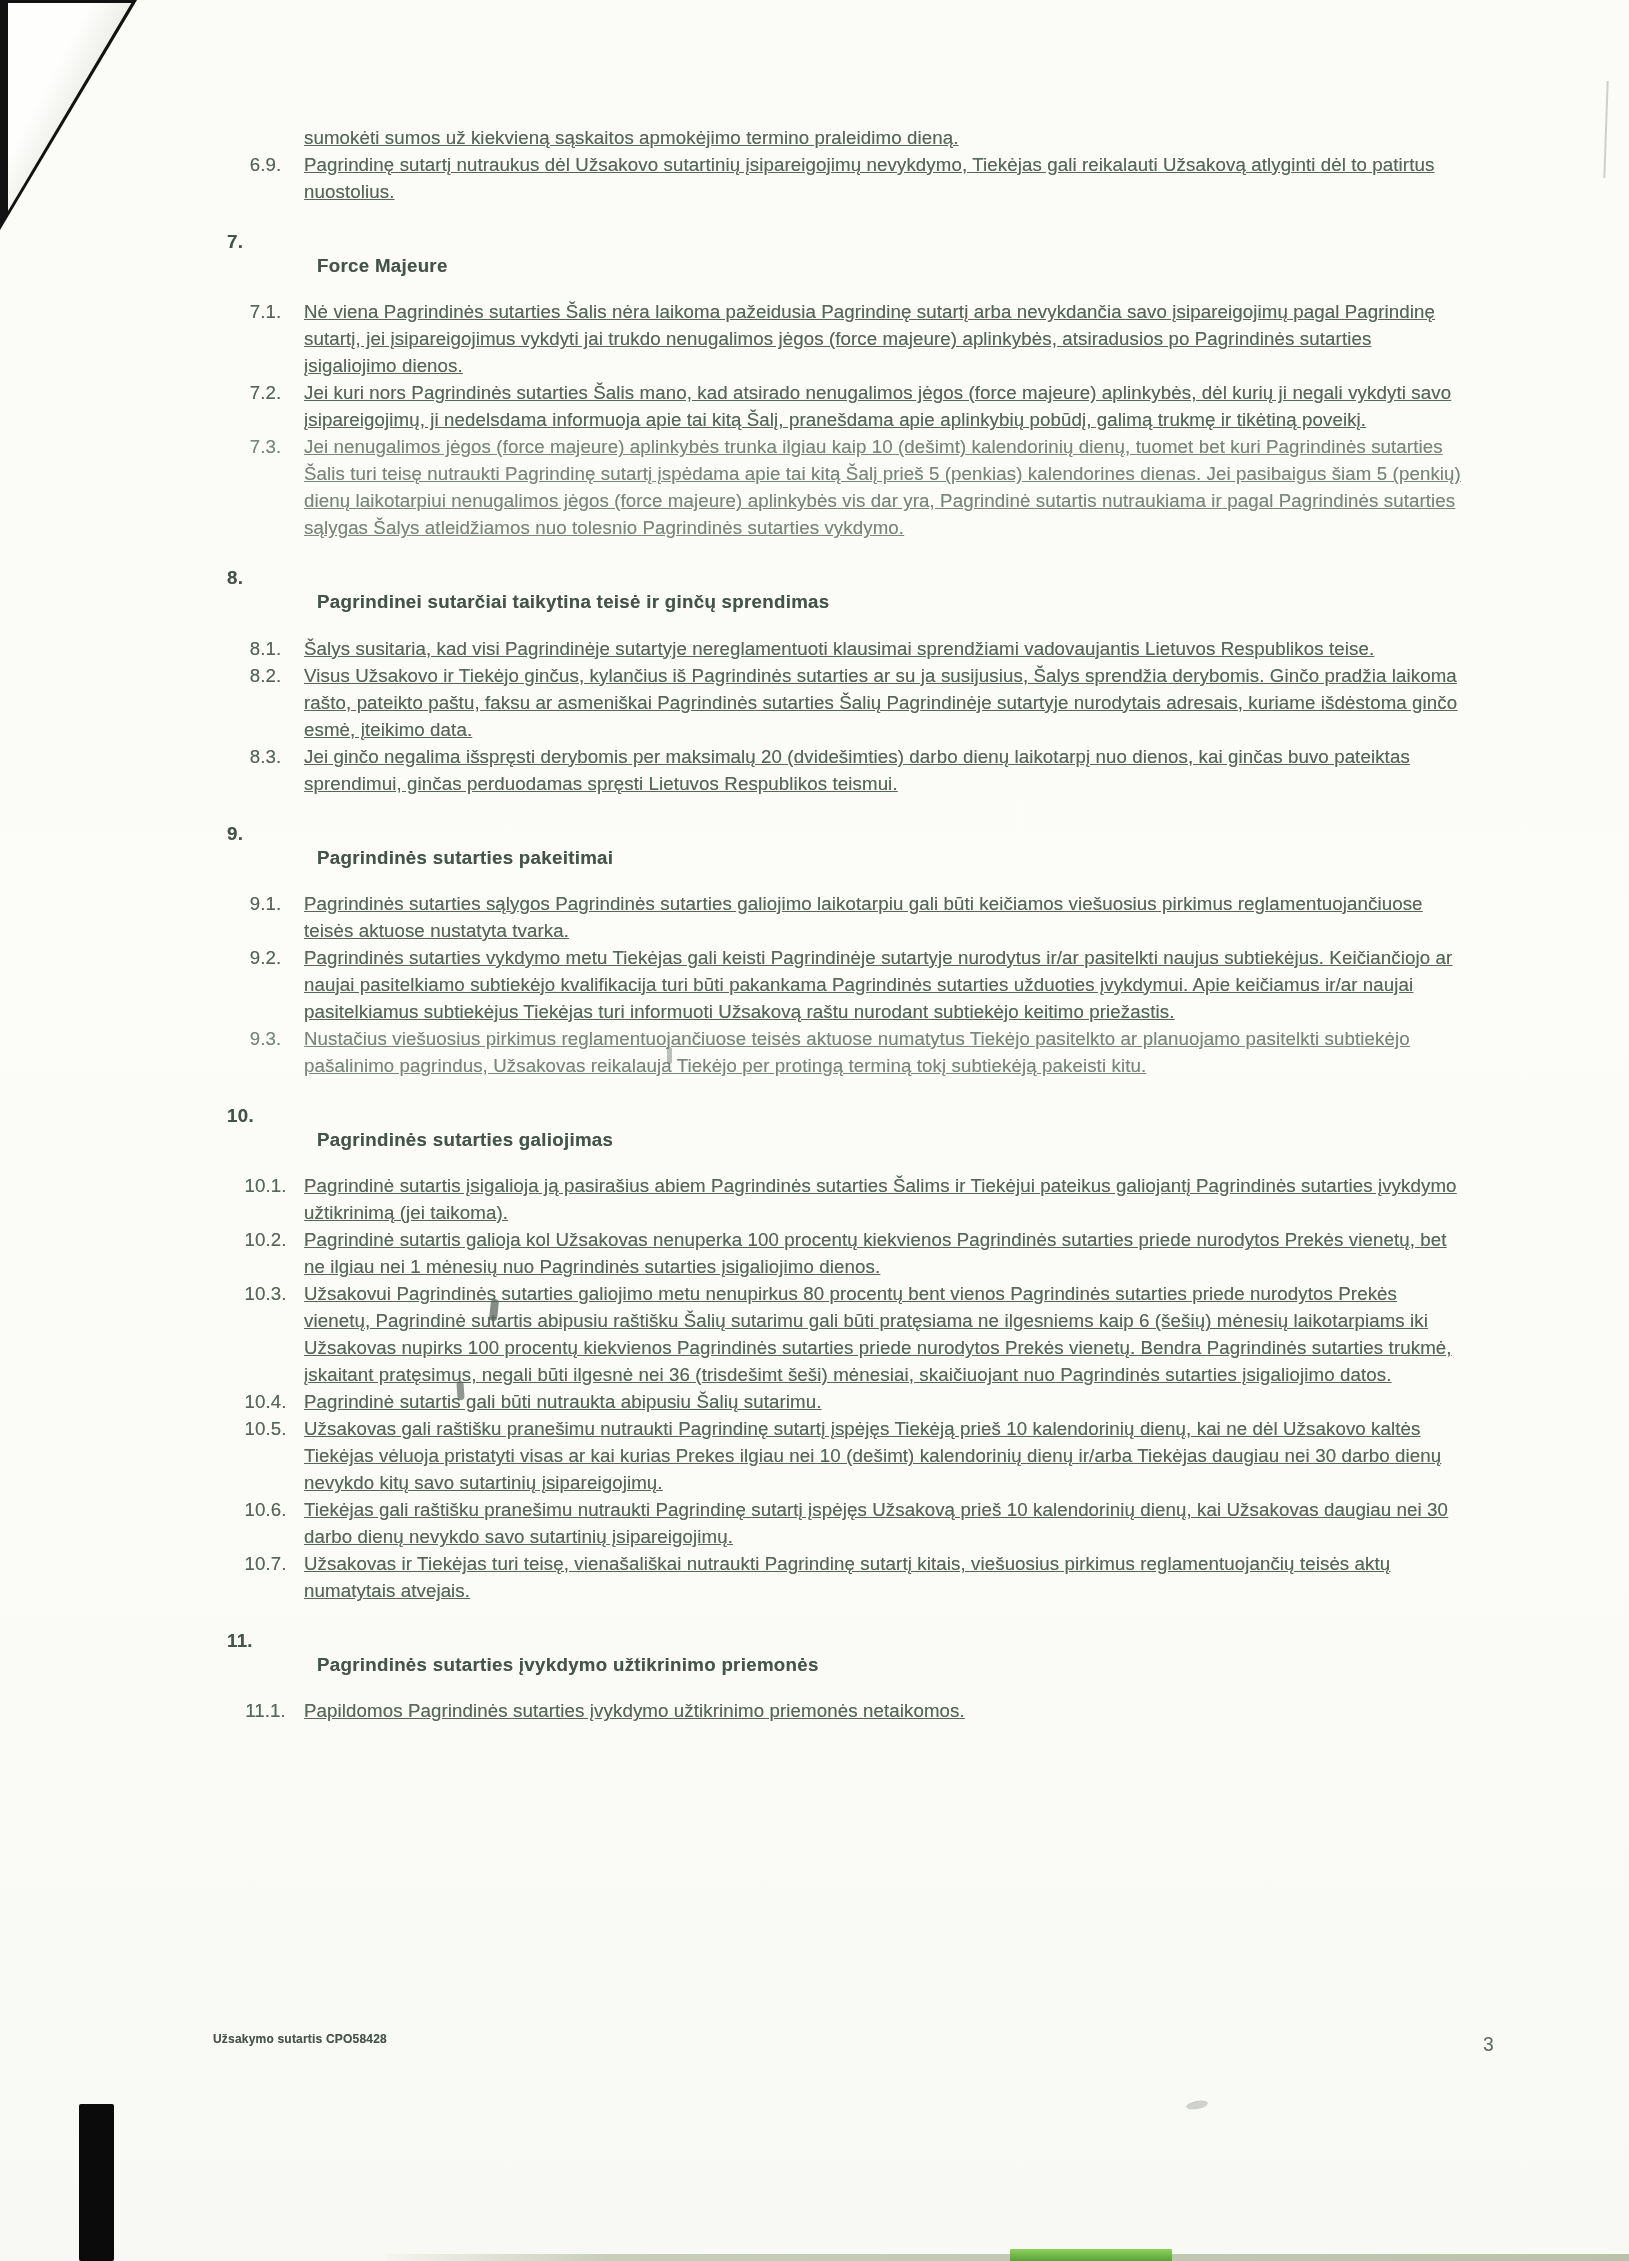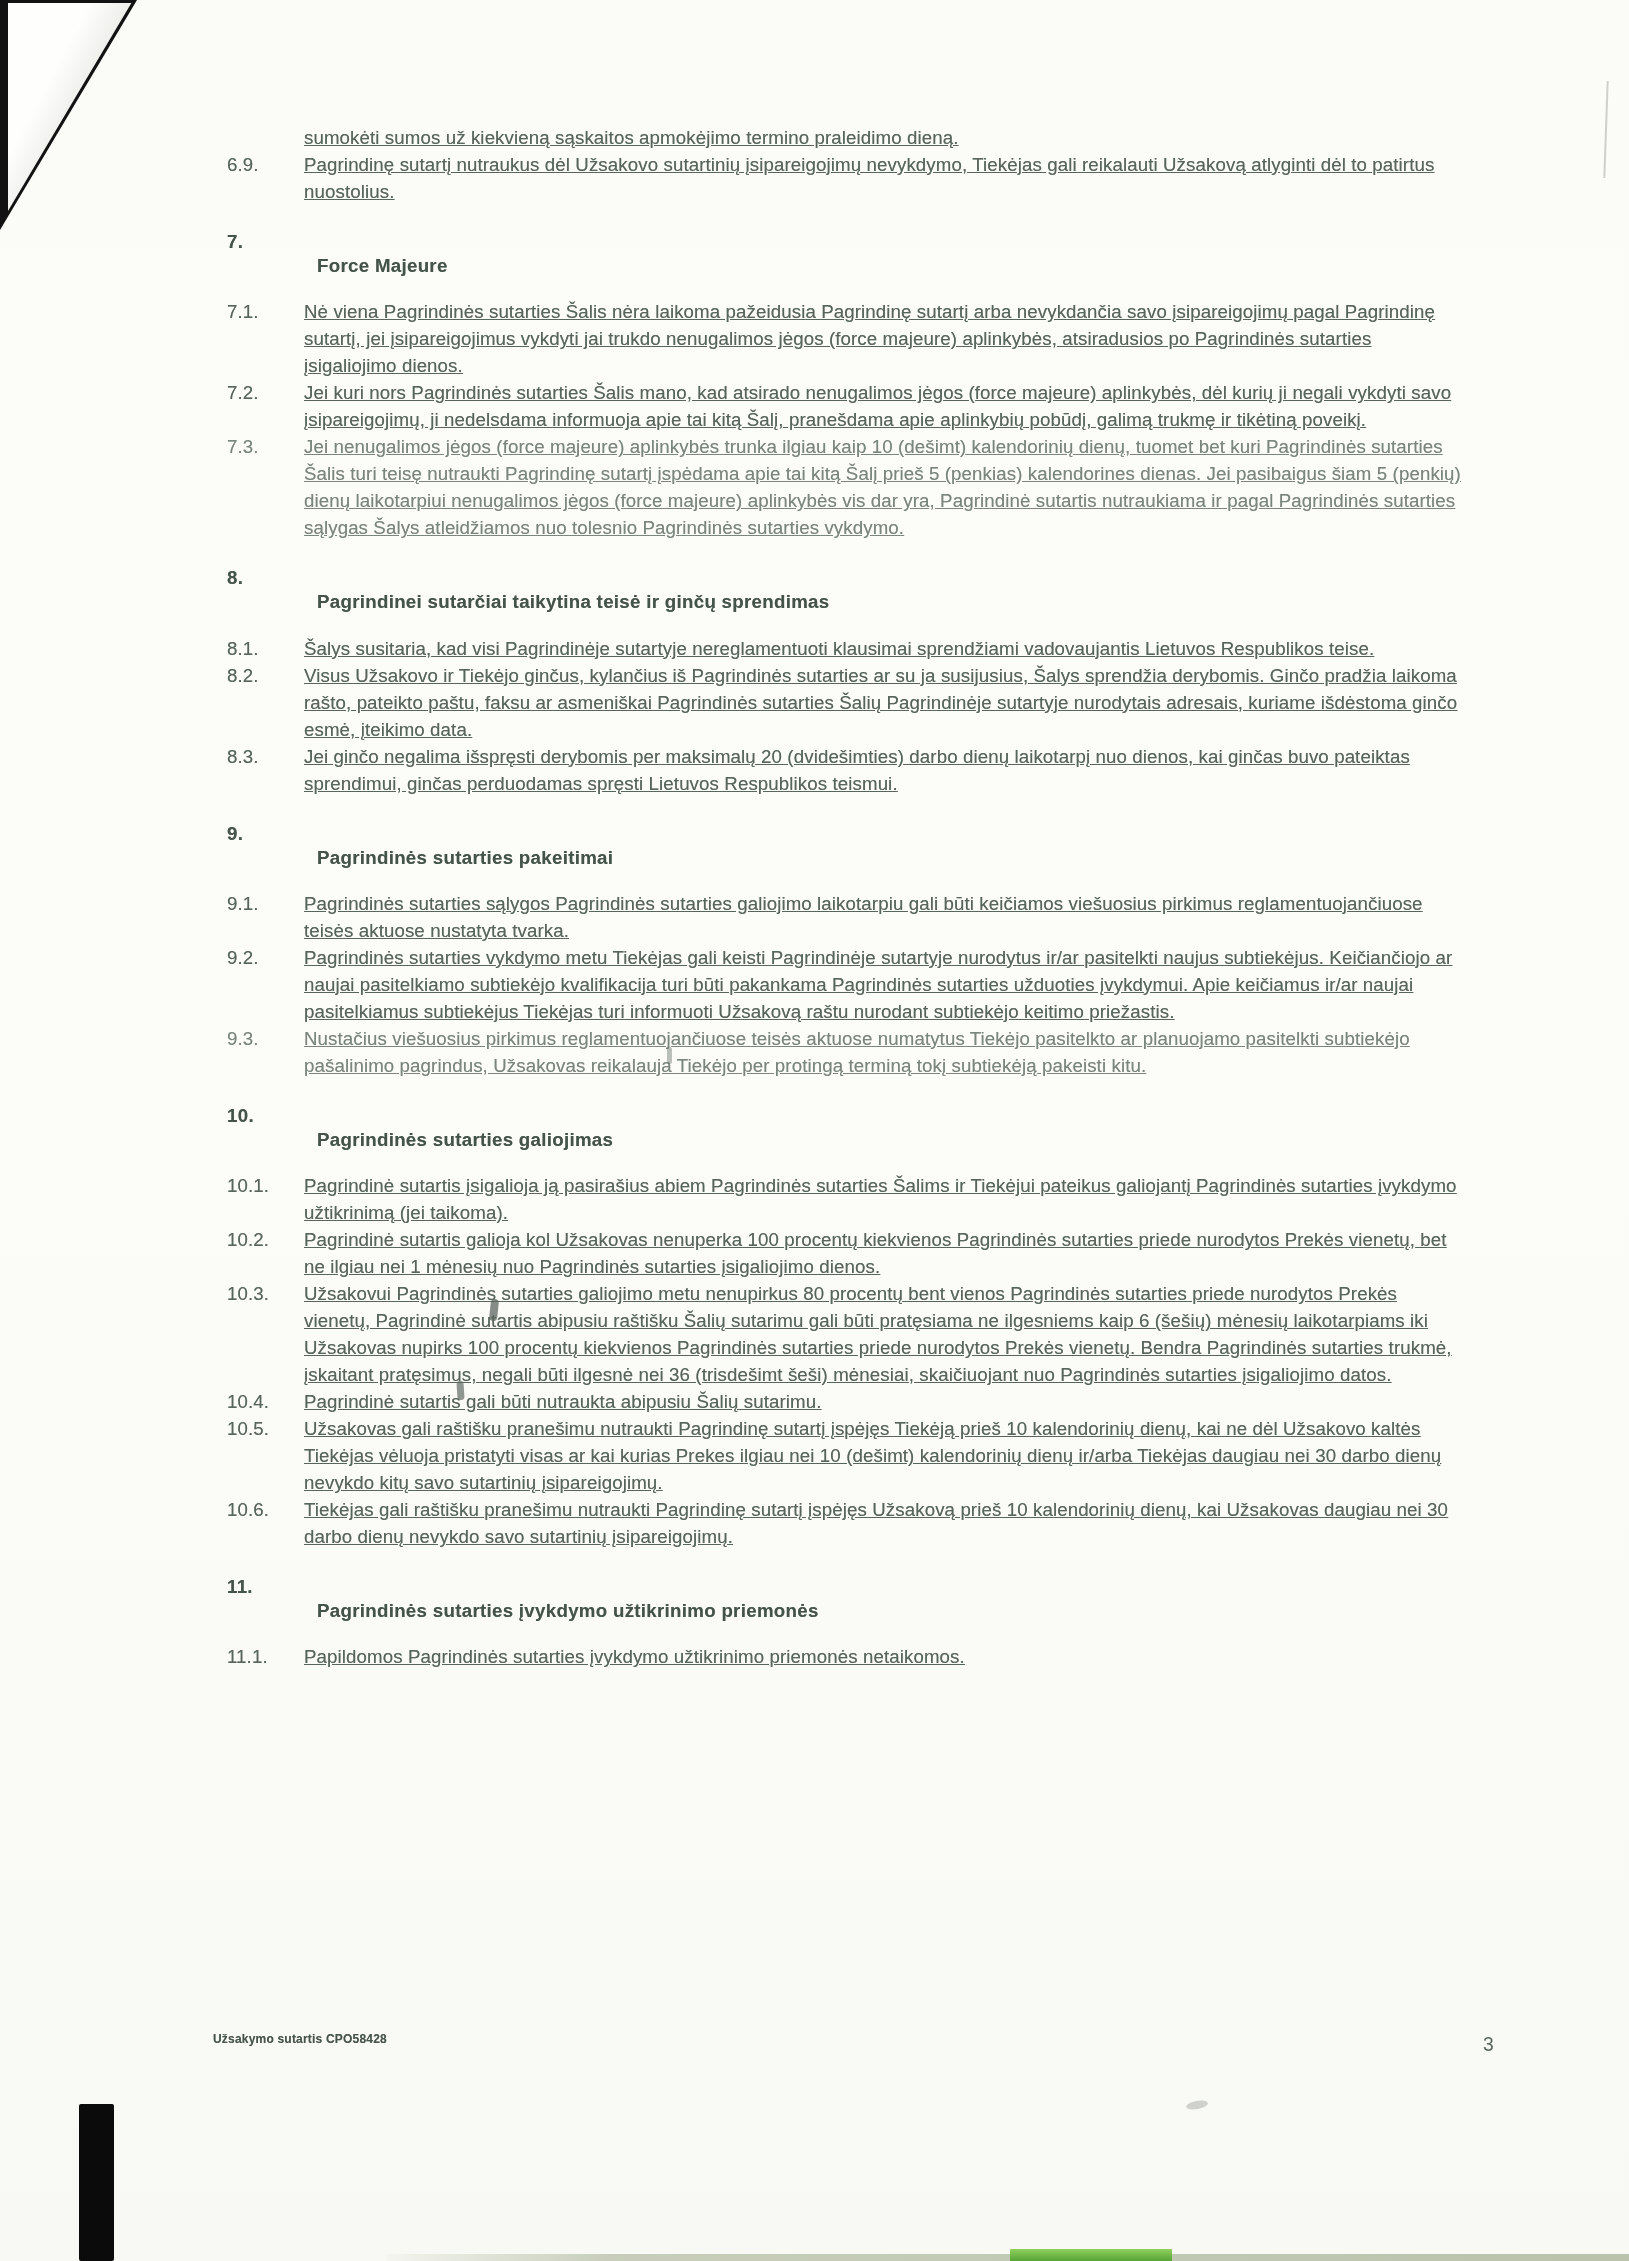--- a/index.html
+++ b/index.html
@@ -67,21 +67,21 @@
     color: #57655a;
     font-size: 18.7px;
     line-height: 27px;
     letter-spacing: 0.1px;
     text-shadow: 0 0 0.6px rgba(87,101,90,0.55);
   }
   .item {
     display: flex;
     align-items: flex-start;
   }
-  .item .num { flex: 0 0 77px; }
+  .item .num { flex: 0 0 77px; text-align: center; }
   .item .txt { width: 1161px; text-decoration: underline; }
   .heading {
     display: flex;
     font-weight: bold;
     color: #45544a;
     letter-spacing: 0.3px;
     margin: 23px 0 19.3px 0;
     text-shadow: 0 0 0.6px rgba(69,84,74,0.5);
   }
   .heading .num { flex: 0 0 77px; }
@@ -212,20 +212,24 @@
         <span class="txt">Pagrindinė sutartis gali būti nutraukta abipusiu Šalių sutarimu.</span>
       </div>
       <div class="item">
         <span class="num">10.5.</span>
         <span class="txt">Užsakovas gali raštišku pranešimu nutraukti Pagrindinę sutartį įspėjęs Tiekėją prieš 10 kalendorinių dienų, kai ne dėl Užsakovo kaltės Tiekėjas vėluoja pristatyti visas ar kai kurias Prekes ilgiau nei 10 (dešimt) kalendorinių dienų ir/arba Tiekėjas daugiau nei 30 darbo dienų nevykdo kitų savo sutartinių įsipareigojimų.</span>
       </div>
       <div class="item">
         <span class="num">10.6.</span>
         <span class="txt">Tiekėjas gali raštišku pranešimu nutraukti Pagrindinę sutartį įspėjęs Užsakovą prieš 10 kalendorinių dienų, kai Užsakovas daugiau nei 30 darbo dienų nevykdo savo sutartinių įsipareigojimų.</span>
       </div>
+      <div class="item">
+        <span class="num">10.7.</span>
+        <span class="txt">Užsakovas ir Tiekėjas turi teisę, vienašališkai nutraukti Pagrindinę sutartį kitais, viešuosius pirkimus reglamentuojančių teisės aktų numatytais atvejais.</span>
+      </div>
     </section>
 
     <section>
       <div class="heading">
         <span class="num">11.</span>
         <span class="title">Pagrindinės sutarties įvykdymo užtikrinimo priemonės</span>
       </div>
       <div class="item">
         <span class="num">11.1.</span>
         <span class="txt">Papildomos Pagrindinės sutarties įvykdymo užtikrinimo priemonės netaikomos.</span>

